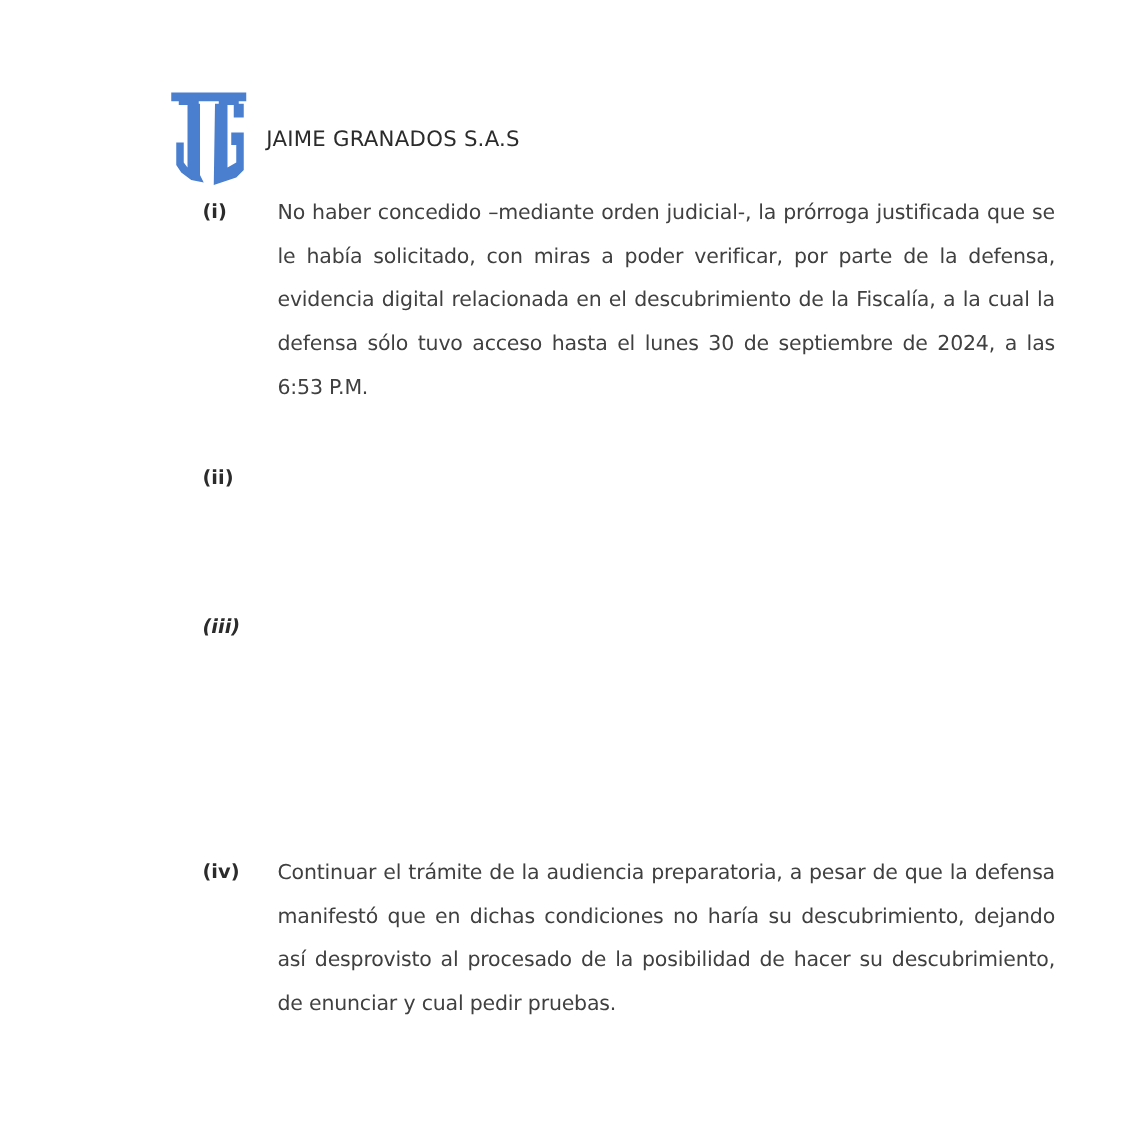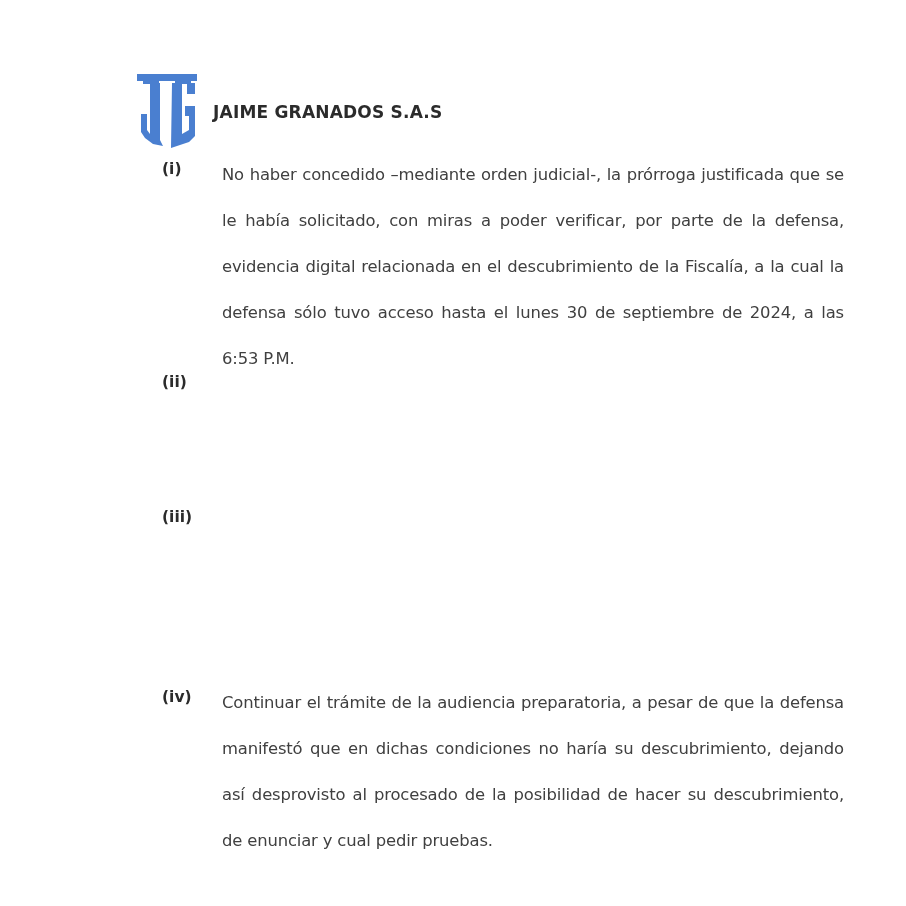--- a/index.html
+++ b/index.html
@@ -28,21 +28,21 @@
       height: 80px;
       display: block;
     }
     .company {
       margin-left: 14px;
       margin-top: 4px;
       font-family: "DejaVu Sans", sans-serif;
       font-size: 17px;
       letter-spacing: 0.2px;
       color: #2b2b2b;
-      font-weight: bold;
+      font-weight: normal;
     }
     .item {
       position: absolute;
       left: 162px;
       width: 684px;
     }
     .label {
       position: absolute;
       left: 0;
       top: 0;
@@ -50,21 +50,21 @@
       font-weight: bold;
       color: #2b2b2b;
       line-height: 35px;
     }
     .text {
       position: absolute;
       left: 60px;
       width: 622px;
       top: 0;
       font-size: 16.4px;
-      line-height: 46px;
+      line-height: 35px;
       text-align: justify;
       color: #404040;
       letter-spacing: -0.15px;
     }
     .text.nojustify-last { text-align-last: left; }
   </style>
 </head>
 <body>
 
 <div class="header">
@@ -83,20 +83,20 @@
 
 <div class="item" style="top:152px; height:180px;">
   <span class="label">(i)</span>
   <div class="text nojustify-last">No haber concedido –mediante orden judicial-, la prórroga justificada que se le había solicitado, con miras a poder verificar, por parte de la defensa, evidencia digital relacionada en el descubrimiento de la Fiscalía, a la cual la defensa sólo tuvo acceso hasta el lunes 30 de septiembre de 2024, a las 6:53 P.M.</div>
 </div>
 
 <div class="item" style="top:365px; height:110px;">
   <span class="label">(ii)</span>
 </div>
 
-<div class="item" style="top:500px; height:180px;">
+<div class="item" style="top:484px; height:180px;font-style:italic;">
   <span class="label">(iii)</span>
 </div>
 
 <div class="item" style="top:680px; height:180px;">
   <span class="label">(iv)</span>
   <div class="text nojustify-last">Continuar el trámite de la audiencia preparatoria, a pesar de que la defensa manifestó que en dichas condiciones no haría su descubrimiento, dejando así desprovisto al procesado de la posibilidad de hacer su descubrimiento, de enunciar y cual pedir pruebas.</div>
 </div>
 
 </body></html>

